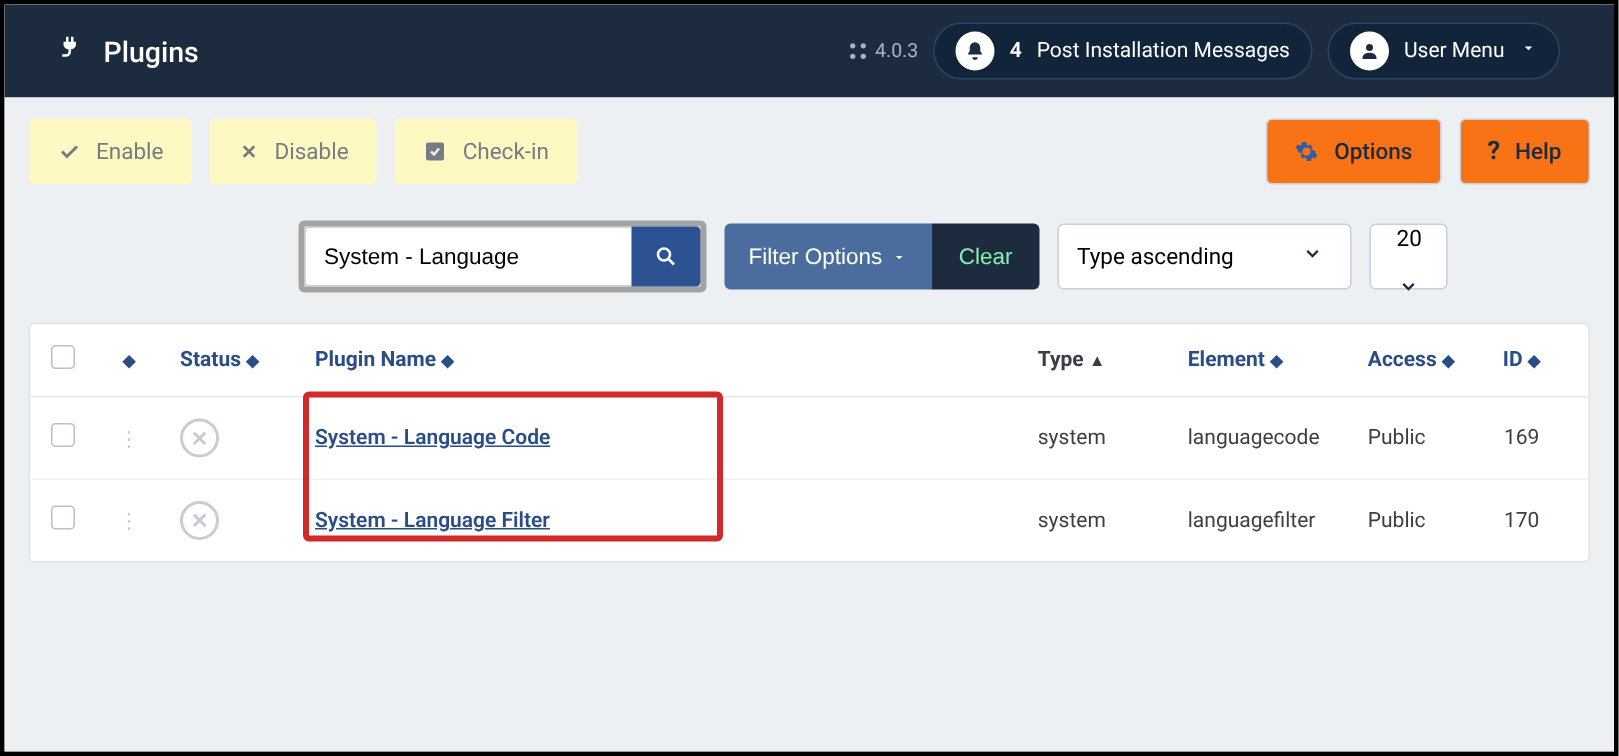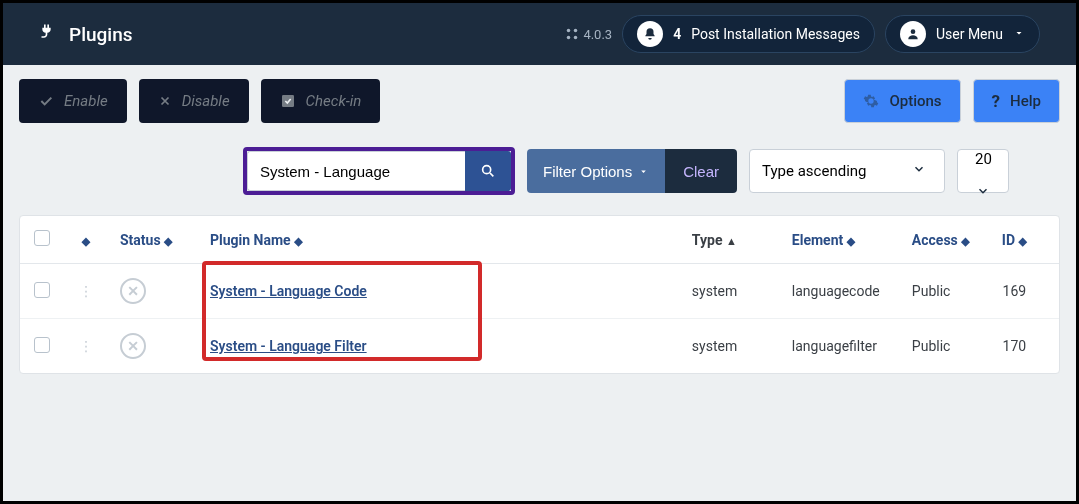--- a/index.html
+++ b/index.html
@@ -7,30 +7,30 @@
   .topbar { background: #1c2c3e; height: 62px; display: flex; align-items: center; padding: 0 36px; color: #fff; }
   .topbar-title { display: flex; align-items: center; gap: 10px; font-size: 19px; font-weight: 500; flex: 1; }
   .topbar-right { display: flex; align-items: center; gap: 10px; }
   .version { color: #a5b3c2; font-size: 13px; display: flex; align-items: center; gap: 4px; }
   .pill { background: #12243a; border-radius: 22px; height: 38px; display: flex; align-items: center; padding: 0 14px; gap: 10px; color: #fff; font-size: 14px; cursor: pointer; border: 1px solid #2a4461; }
   .pill .circle-icon { width: 26px; height: 26px; border-radius: 50%; background: #fff; color: #1c2c3e; display: flex; align-items: center; justify-content: center; }
   .pill .badge { font-weight: 600; }
   .content-area { background: #edf0f2; padding: 14px 16px; height: calc(504px - 62px - 6px); }
   .toolbar { display: flex; gap: 12px; margin-bottom: 24px; }
   .btn { height: 44px; border-radius: 4px; display: inline-flex; align-items: center; gap: 10px; padding: 0 18px; font-size: 15px; cursor: pointer; border: 1px solid transparent; background: #fff; }
-  .btn-muted { background: #0f172a; color: #757c84; cursor: default; font-style: italic; }
-  .btn-outline { border: 1px solid #c9d0d8; color: #1c2c3e; font-weight: 500; background: #3b82f6; }
+  .btn-muted { background: #fef9c3; color: #757c84; cursor: default; }
+  .btn-outline { border: 1px solid #c9d0d8; color: #1c2c3e; font-weight: 500; background: #f97316; }
   .btn-outline svg { color: #2e5da3; }
   .spacer { flex: 1; }
   .filter-row { display: flex; gap: 12px; margin-bottom: 20px; align-items: center; padding-left: 180px; }
-  .search-wrap { display: flex; border: 4px solid #4c1d95; border-radius: 4px; margin-left: 44px; }
+  .search-wrap { display: flex; border: 4px solid #a3a3a3; border-radius: 4px; }
   .search-input { height: 40px; width: 218px; border: 1px solid #c9d0d8; border-right: none; padding: 0 12px; font-size: 15px; border-radius: 3px 0 0 3px; }
   .search-btn { width: 46px; background: #2d5294; color: #fff; border: none; border-radius: 0 3px 3px 0; display: flex; align-items: center; justify-content: center; cursor: pointer; }
   .filter-options { height: 44px; background: #4a6d9e; color: #fff; border: none; border-radius: 4px 0 0 4px; padding: 0 16px; font-size: 15px; display: flex; align-items: center; gap: 6px; cursor: pointer; }
-  .clear-btn { height: 44px; background: #1c2c3e; color: #c4b5fd; border: none; border-radius: 0 4px 4px 0; padding: 0 18px; font-size: 15px; cursor: pointer; margin-left: -12px; }
+  .clear-btn { height: 44px; background: #1c2c3e; color: #86efac; border: none; border-radius: 0 4px 4px 0; padding: 0 18px; font-size: 15px; cursor: pointer; margin-left: -12px; }
   .sort-select { height: 44px; border: 1px solid #c9d0d8; border-radius: 4px; background: #fff; display: flex; align-items: center; padding: 0 12px; font-size: 15px; gap: 40px; cursor: pointer; }
   .limit-select { height: 44px; border: 1px solid #c9d0d8; border-radius: 4px; background: #fff; display: flex; align-items: center; padding: 0 12px; font-size: 15px; gap: 16px; cursor: pointer; flex-direction: column; }
   .chev { display:inline-block; padding: 0 6px; color:#1c2c3e; }
   .table-card { background: #fff; border-radius: 4px; border: 1px solid #dfe3e7; overflow: hidden; }
   table { width: 100%; border-collapse: collapse; }
   th, td { text-align: left; padding: 14px 12px; font-size: 14px; }
   th { color: #2a4d86; font-weight: 700; border-bottom: 1px solid #e3e7eb; white-space: nowrap; }
   th.sortable { cursor: pointer; }
   td { border-bottom: 1px solid #eef1f3; color: #3a3f45; }
   tr:last-child td { border-bottom: none; }

